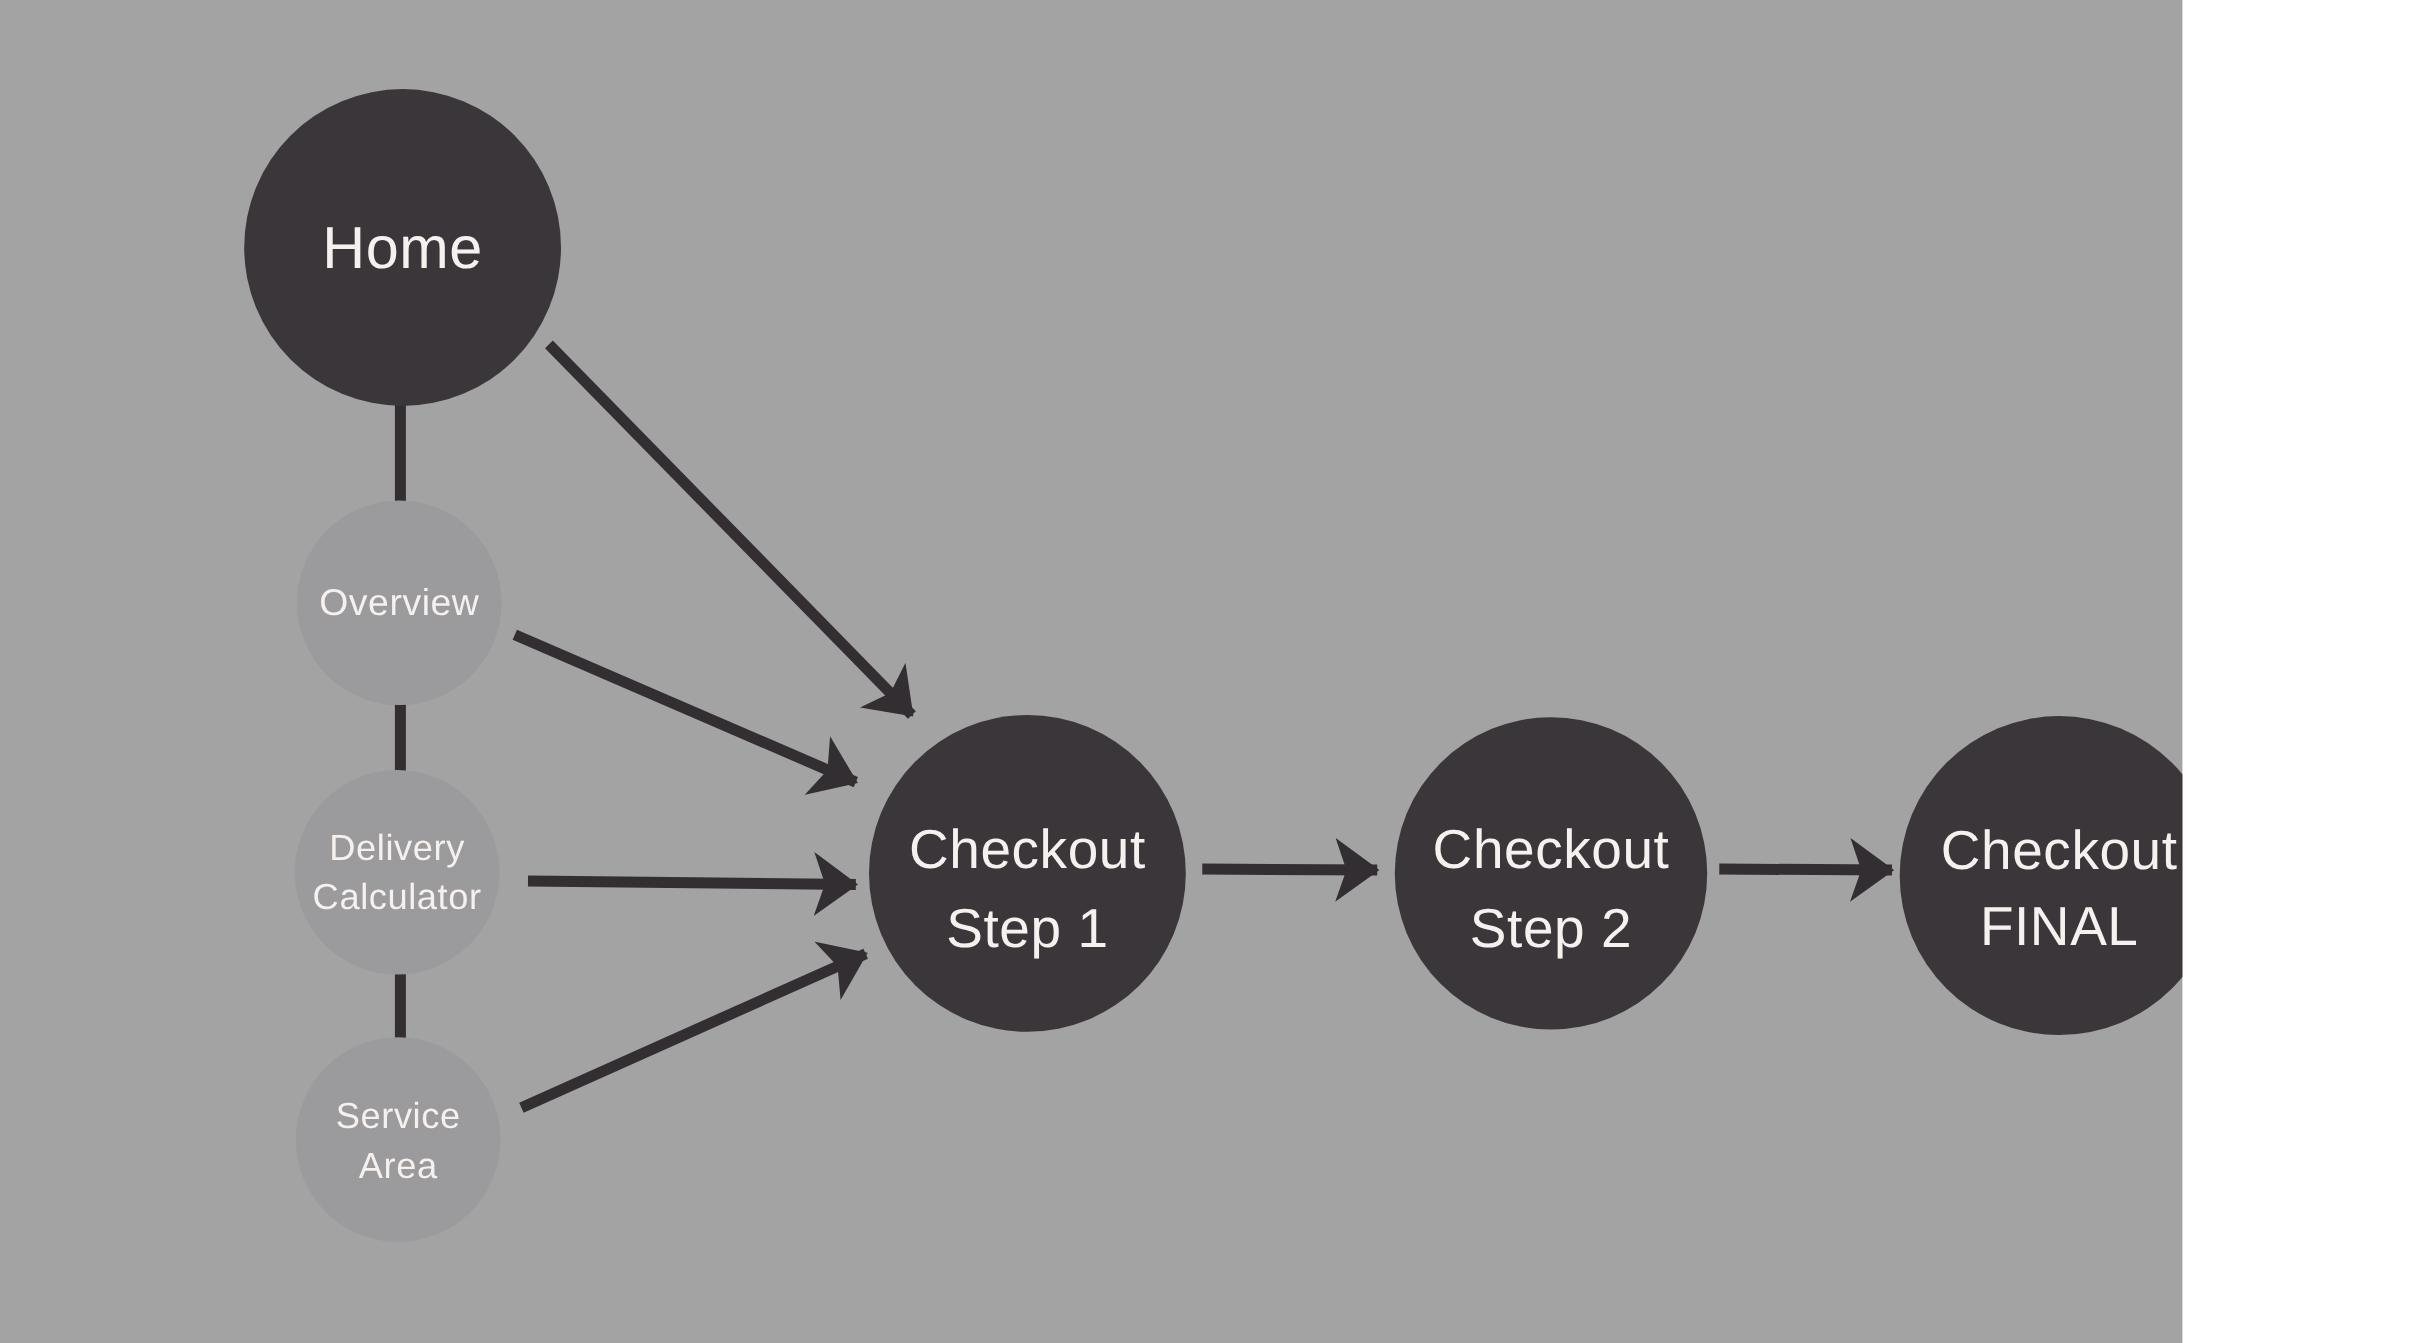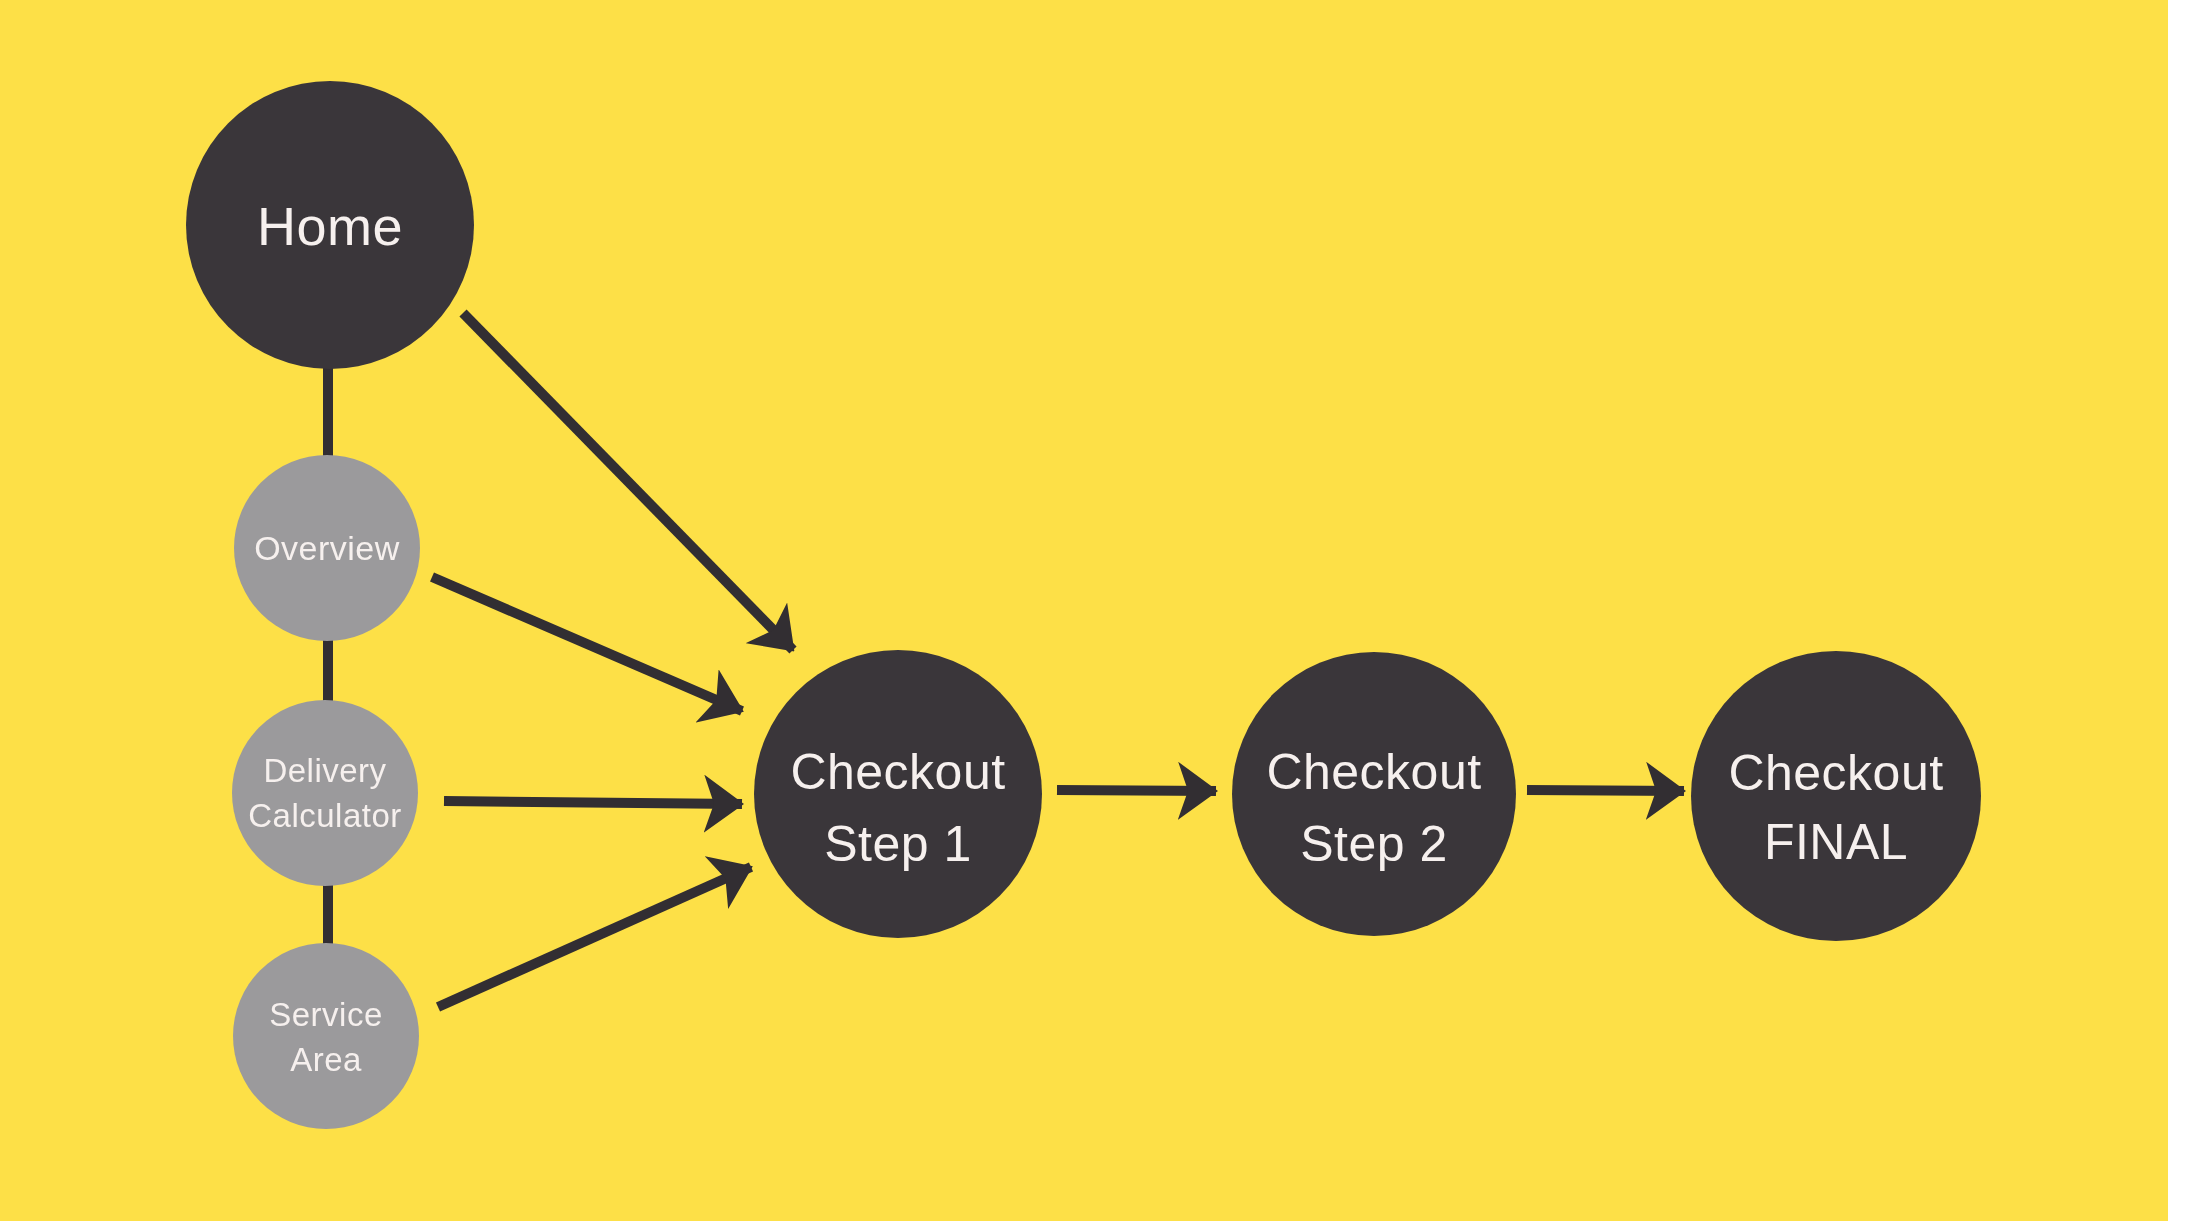--- a/index.html
+++ b/index.html
@@ -2,24 +2,25 @@
 <html><head>
 <meta charset="utf-8">
 <style>
   html, body {
     margin: 0;
     padding: 0;
     background: #ffffff;
   }
   .canvas {
     position: relative;
-    width: 2168px;
+    width: 1948px;
     height: 1221px;
-    background: #fde047;
+    background: #a3a3a3;
     overflow: hidden;
+    padding-left: 36px;
   }
   svg.diagram {
     display: block;
     width: 2200px;
     height: 1221px;
   }
   .edge-line {
     stroke-width: 10px;
     fill: none;
     stroke-linecap: butt;

